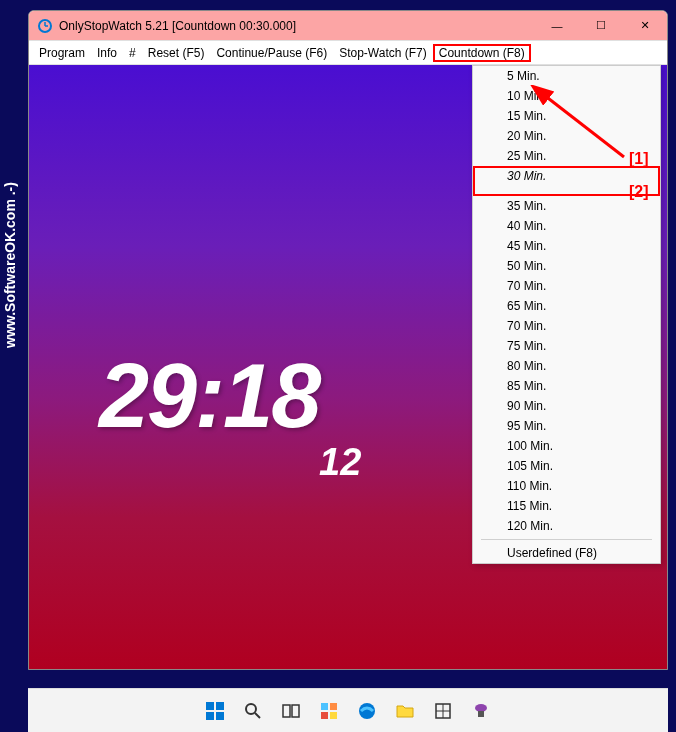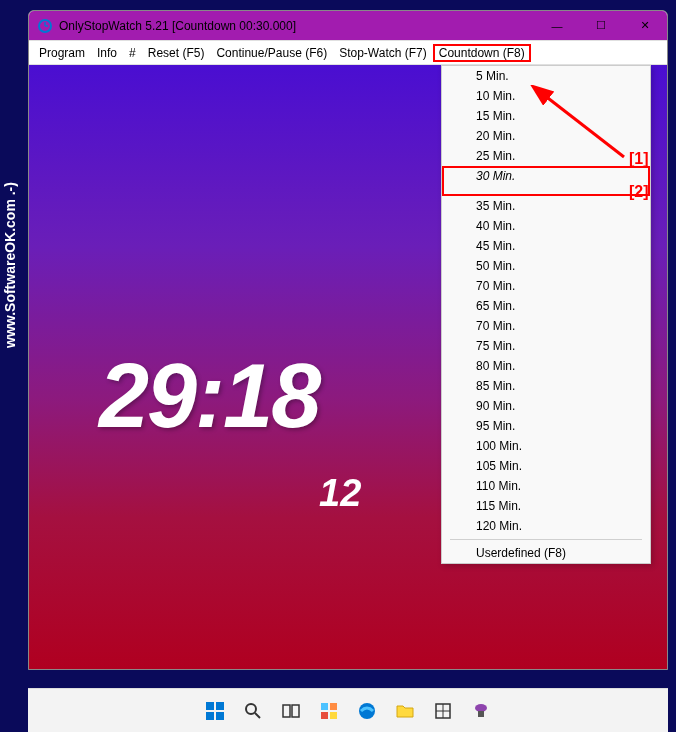--- a/index.html
+++ b/index.html
@@ -30,21 +30,21 @@
       height: 660px;
       background: white;
       border: 1px solid #888;
       border-radius: 6px 6px 0 0;
       overflow: hidden;
     }
     .titlebar {
       height: 30px;
       display: flex;
       align-items: center;
-      background: #a21caf;
+      background: #fca5a5;
       border-bottom: 1px solid #e0e0e0;
       padding-left: 8px;
     }
     .titlebar-icon {
       width: 16px; height: 16px;
       margin-right: 6px;
       display: inline-flex;
       align-items: center;
       justify-content: center;
     }
@@ -96,31 +96,31 @@
       color: white;
       font-size: 90px;
       font-weight: 900;
       font-style: italic;
       letter-spacing: -2px;
       text-shadow: 2px 2px 4px rgba(0,0,0,0.3);
     }
     .timer-sub {
       position: absolute;
       left: 290px;
-      top: 407px;
+      top: 376px;
       color: white;
       font-size: 38px;
       font-weight: 900;
       font-style: italic;
     }
     .dropdown {
       position: absolute;
-      right: 16px;
+      right: 6px;
       top: 0;
-      width: 210px;
+      width: 189px;
       background: #f9f9f9;
       border: 1px solid #ccc;
       box-shadow: 2px 2px 6px rgba(0,0,0,0.2);
       font-size: 12px;
       z-index: 10;
     }
     .dropdown-item {
       padding: 3px 10px 3px 34px;
       cursor: pointer;
       position: relative;

